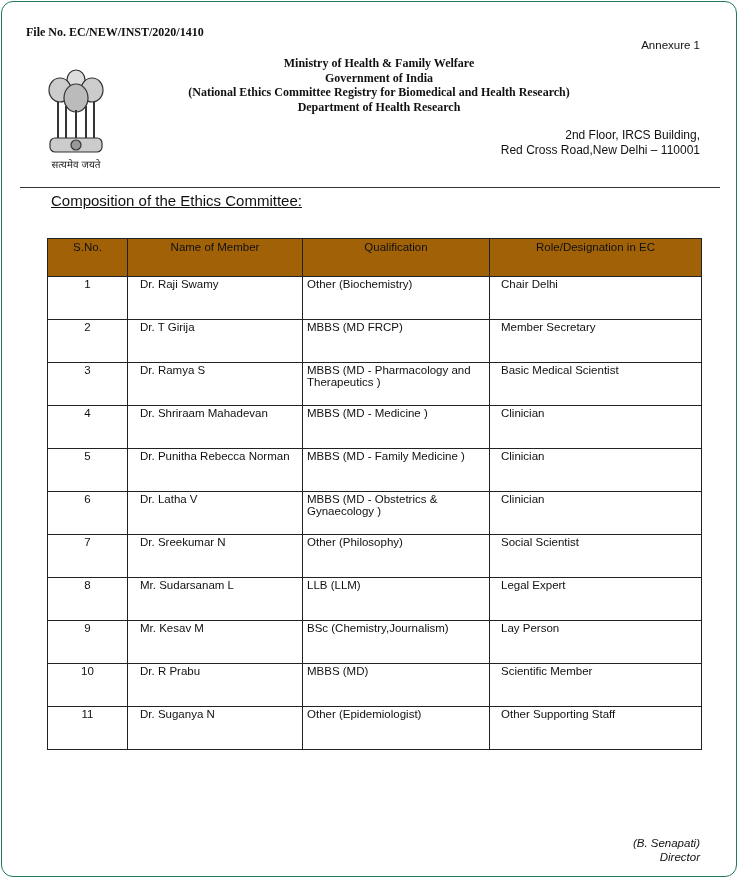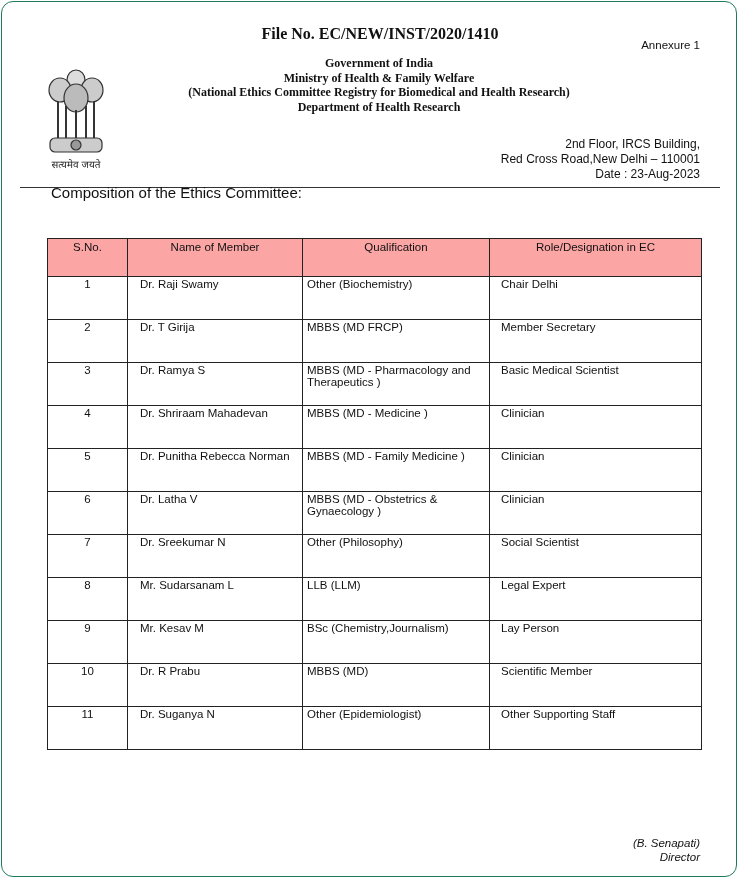--- a/index.html
+++ b/index.html
@@ -1,46 +1,46 @@
 <!DOCTYPE html>
 <html><head>
 <meta charset="utf-8">
 <style>
   html, body { margin: 0; padding: 0; background: #ffffff; }
   body { width: 740px; height: 880px; position: relative; overflow: hidden; font-family: "Liberation Sans", sans-serif; color: #111; }
   .frame { position: absolute; left: 1px; top: 1px; width: 736px; height: 876px; border: 1.5px solid #1f7a5a; border-radius: 12px; box-sizing: border-box; background: #fff; }
   .serif { font-family: "Liberation Serif", serif; font-weight: bold; }
-  .file-no { position: absolute; left: 0; width: 740px; top: 25px; text-align: center; font-size: 16px; padding-left: 20px; box-sizing: border-box; }
+  .file-no { position: absolute; left: 0; width: 740px; top: 25px; text-align: left; font-size: 12px; padding-left: 26px; box-sizing: border-box; }
   .annex { position: absolute; right: 40px; top: 29px; font-size: 11.5px; margin-top: 10px; }
   .org { position: absolute; left: 0; width: 740px; top: 56px; text-align: center; font-size: 12px; line-height: 14.5px; padding-left: 18px; box-sizing: border-box; }
   .emblem { position: absolute; left: 40px; top: 60px; width: 72px; height: 112px; }
-  .address { position: absolute; right: 40px; top: 137px; text-align: right; font-size: 12px; line-height: 15px; }
+  .address { position: absolute; right: 40px; top: 128px; text-align: right; font-size: 12px; line-height: 15px; }
   .hr { position: absolute; left: 20px; width: 700px; top: 187px; height: 0; border-top: 1.5px solid #333; }
-  .comp-title { position: absolute; left: 51px; top: 184px; font-size: 15px; }
+  .comp-title { position: absolute; left: 51px; top: 192px; font-size: 15px; text-decoration: underline; }
   table { position: absolute; left: 47px; top: 238px; width: 655px; border-collapse: collapse; font-size: 11.5px; }
   th, td { border: 1.3px solid #222; vertical-align: top; padding: 1px 4px; }
-  th { background: #fca5a5; font-weight: normal; height: 34px; padding-top: 2px; }
+  th { background: #a16207; font-weight: normal; height: 34px; padding-top: 2px; }
   td { height: 40px; }
   td.sno { text-align: center; }
   td.name { padding-left: 12px; }
   td.role { padding-left: 11px; }
   .col1 { width: 71px; } .col2 { width: 166px; } .col3 { width: 178px; margin-top: 8px; }
   .sign { position: absolute; right: 40px; top: 836px; text-align: right; font-size: 11.5px; line-height: 14px; font-style: italic; }
 </style>
 </head>
 <body>
 
 <div class="frame"></div>
 
 <div class="file-no serif">File No. EC/NEW/INST/2020/1410</div>
 <div class="annex">Annexure 1</div>
 
 <div class="org serif">
+  <div>Ministry of Health &amp; Family Welfare</div>
   <div>Government of India</div>
-  <div>Ministry of Health &amp; Family Welfare</div>
   <div>(National Ethics Committee Registry for Biomedical and Health Research)</div>
   <div>Department of Health Research</div>
 </div>
 
 <div class="emblem">
   <svg width="72" height="112" viewBox="0 0 72 112">
     <g fill="none" stroke="#333" stroke-width="1.2">
       <ellipse cx="36" cy="20" rx="9" ry="10" fill="#ddd"></ellipse>
       <ellipse cx="20" cy="30" rx="11" ry="12" fill="#ccc"></ellipse>
       <ellipse cx="52" cy="30" rx="11" ry="12" fill="#ccc"></ellipse>
@@ -49,21 +49,20 @@
       <rect x="10" y="78" width="52" height="14" rx="5" fill="#ccc"></rect>
       <circle cx="36" cy="85" r="5" fill="#999"></circle>
     </g>
     <text x="36" y="108" text-anchor="middle" font-size="10" fill="#222" font-family="DejaVu Sans, sans-serif">सत्यमेव जयते</text>
   </svg>
 </div>
 
 <div class="address">
   <div>2nd Floor, IRCS Building,</div>
   <div>Red Cross Road,New Delhi – 110001</div>
-  <div>Date : 23-Aug-2023</div>
 </div>
 
 <div class="hr"></div>
 
 <div class="comp-title">Composition of the Ethics Committee:</div>
 
 <table>
   <thead>
     <tr>
       <th class="col1">S.No.</th>

